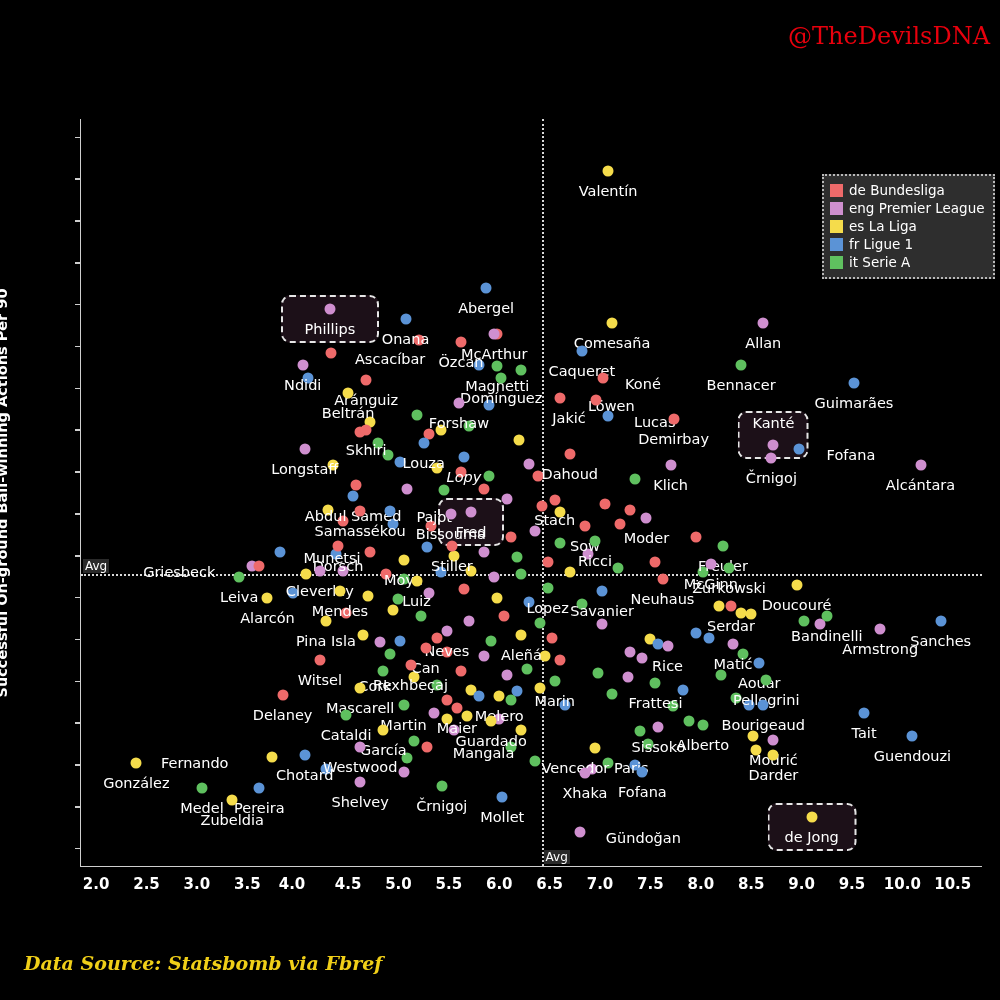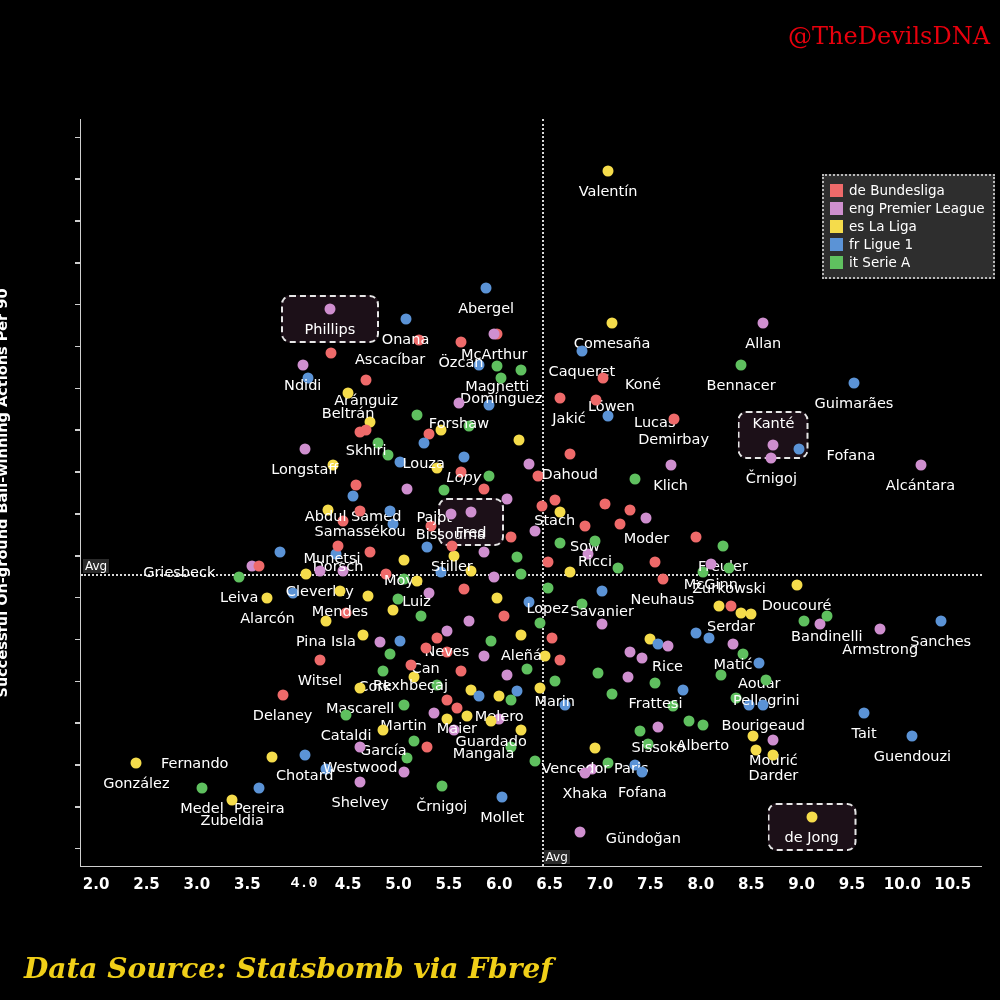--- a/index.html
+++ b/index.html
@@ -8,21 +8,21 @@
   #root{position:relative;width:1000px;height:1000px;background:#000;}
 
   
   #title{position:absolute;left:22px;top:16px;font-family:"DejaVu Serif","Liberation Serif",serif;
          font-size:31px;color:#f2f2f2;letter-spacing:.2px;white-space:nowrap;}
   #handle{position:absolute;right:10px;top:22px;font-family:"DejaVu Serif","Liberation Serif",serif;
           font-size:24px;color:#e8000d;white-space:nowrap;}
   #subtitle{position:absolute;left:24px;top:72px;font-family:"DejaVu Serif","Liberation Serif",serif;
             font-size:17px;color:#e8d81e;white-space:nowrap;}
   #source{position:absolute;left:24px;top:952px;font-family:"DejaVu Serif","Liberation Serif",serif;
-          font-style:italic;font-weight:bold;font-size:28px;color:#f0cf18;white-space:nowrap;}
+          font-style:italic;font-weight:bold;font-size:19px;color:#f0cf18;white-space:nowrap;}
 
   
   #plot{position:absolute;left:80px;top:119px;width:902px;height:748px;
         border-left:1.6px solid #cfcfcf;border-bottom:1.6px solid #cfcfcf;
         box-sizing:border-box;background:#000;}
   #canvas{position:absolute;inset:0;overflow:hidden;}
   .ytickmark{position:absolute;left:-6px;width:6px;height:1.5px;background:#cfcfcf;}
   .xtick{position:absolute;top:756px;transform:translateX(-50%);
          font-size:15px;font-weight:bold;color:#ffffff;white-space:nowrap;}
   #ylab{position:absolute;left:-6px;top:119px;width:748px;height:20px;
@@ -447,21 +447,21 @@
       <div class="ytickmark" style="top: 226.829px;"></div>
       <div class="ytickmark" style="top: 184.995px;"></div>
       <div class="ytickmark" style="top: 143.161px;"></div>
       <div class="ytickmark" style="top: 101.326px;"></div>
       <div class="ytickmark" style="top: 59.4916px;"></div>
       <div class="ytickmark" style="top: 17.6572px;"></div>
       <div class="xtick" style="left: 15.1173px;">2.0</div>
       <div class="xtick" style="left: 65.5084px;">2.5</div>
       <div class="xtick" style="left: 115.899px;">3.0</div>
       <div class="xtick" style="left: 166.291px;">3.5</div>
-      <div class="xtick" style="left: 223px; font-family: Liberation Mono, monospace;">4.0</div>
+      <div class="xtick" style="left: 211px;">4.0</div>
       <div class="xtick" style="left: 267.073px;">4.5</div>
       <div class="xtick" style="left: 317.464px;">5.0</div>
       <div class="xtick" style="left: 367.855px;">5.5</div>
       <div class="xtick" style="left: 418.246px;">6.0</div>
       <div class="xtick" style="left: 468.637px;">6.5</div>
       <div class="xtick" style="left: 519.028px;">7.0</div>
       <div class="xtick" style="left: 569.419px;">7.5</div>
       <div class="xtick" style="left: 619.81px;">8.0</div>
       <div class="xtick" style="left: 670.201px;">8.5</div>
       <div class="xtick" style="left: 720.592px;">9.0</div>

